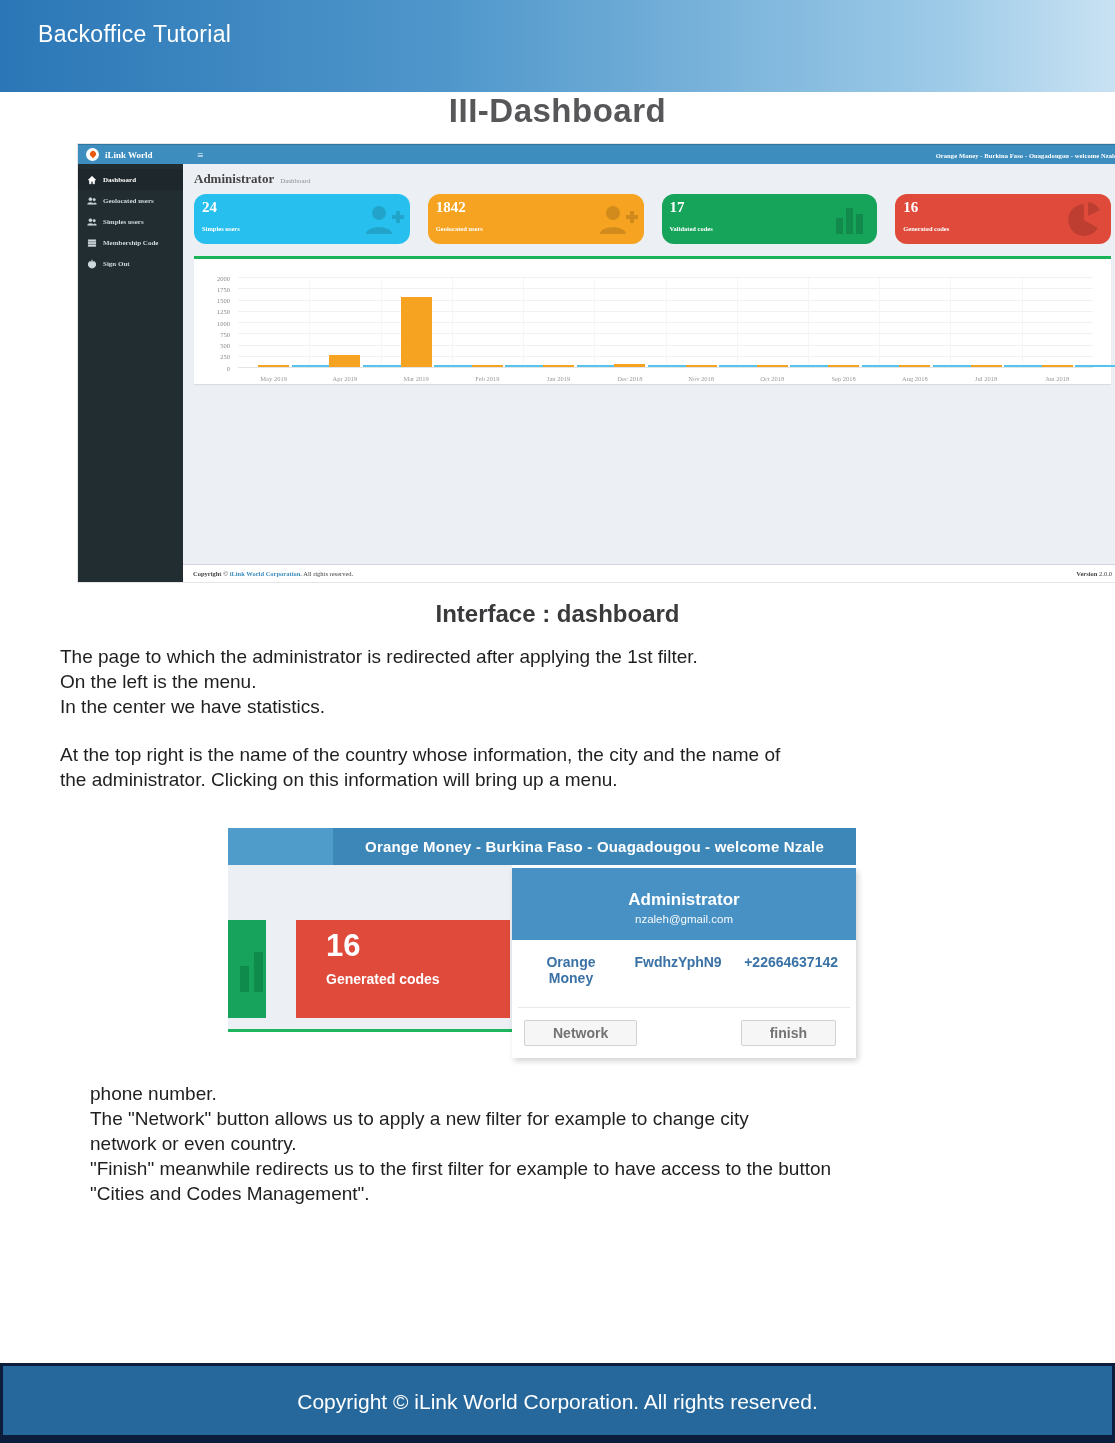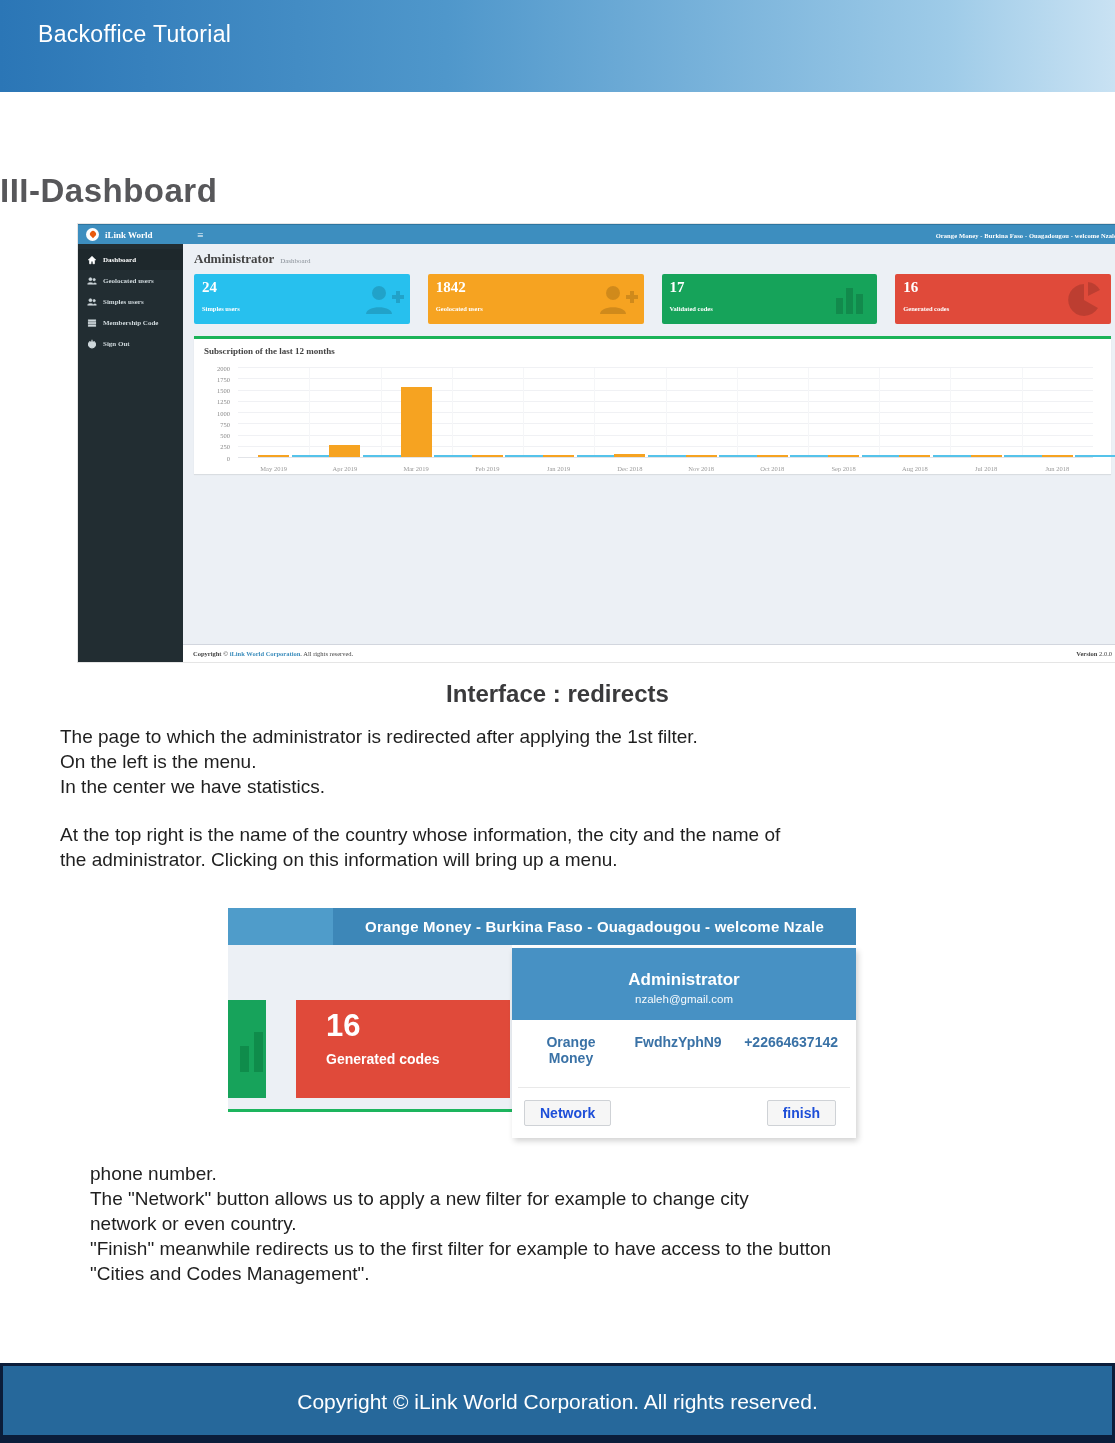--- a/index.html
+++ b/index.html
@@ -14,21 +14,21 @@
   
   .page-header {
     height:92px; width:100%;
     background:linear-gradient(90deg,#2b76b6 0%,#4f97cb 40%,#9ecbe8 85%,#c9e2f3 100%);
     color:#fff; padding:20px 0 0 38px;
   }
   .page-header div { font-size:23px; line-height:28px; letter-spacing:.3px; }
 
   
   .doc-title {
-    margin-top:80px; text-align:left;
+    text-align:center;
     font-size:33px; font-weight:bold; color:#57575a; letter-spacing:.5px;
   }
   .doc-caption {
     margin-top:18px; text-align:center;
     font-size:24px; font-weight:bold; color:#3a3a3c;
   }
   .para { font-size:19px; line-height:25px; color:#1f1f1f; }
   .para-1 { margin:16px 0 16px 60px; }
   .para-2 { margin:18px 0 0 90px; }
   .para .blank { height:23px; }
@@ -64,21 +64,21 @@
   }
   .side-item.active { background:#1e282c; color:#fff; }
   .sicon { width:10px; height:10px; display:inline-flex; }
   .sicon svg { width:10px; height:10px; fill:currentColor; stroke:currentColor; }
   .s1-main { flex:1; background:#ecf0f5; display:flex; flex-direction:column; min-width:0; }
   .s1-content { flex:1; padding:7px 11px 0 11px; display:flex; flex-direction:column; }
   .s1-heading { display:flex; align-items:baseline; gap:6px; }
   .s1-heading .h-main { font-size:13px; font-weight:bold; color:#444; }
   .s1-heading .h-sub { font-size:7px; color:#8a9199; }
   .cards-row { display:grid; grid-template-columns:repeat(4,1fr); gap:18px; margin-top:7px; }
-  .stat-card { height:50px; border-radius:2px; color:#fff; position:relative; padding:5px 8px; overflow:hidden; }
+  .stat-card { height:50px; border-radius:12px; color:#fff; position:relative; padding:5px 8px; overflow:hidden; }
   .card-num { font-size:15px; font-weight:bold; line-height:17px; }
   .card-label { font-size:6.5px; font-weight:bold; margin-top:9px; }
   .card-icon { position:absolute; right:6px; top:6px; width:40px; height:40px; opacity:.95; }
   .card-icon svg { width:100%; height:100%; fill:rgba(0,0,0,.16); }
 
   .chart-box {
     margin-top:12px; background:#fff; border-top:3px solid #1bb358;
     box-shadow:0 1px 1px rgba(0,0,0,.08); padding:7px 10px 2px 10px;
   }
   .chart-title { font-size:9px; font-weight:bold; color:#444; }
@@ -129,21 +129,21 @@
     display:flex; align-items:flex-start; padding:14px 18px 0 18px;
     color:#3a72a6; font-size:14px; font-weight:bold; height:67px;
   }
   .popup-row .net { width:82px; line-height:16px;text-align:center; }
   .popup-row .code { flex:1; text-align:center; }
   .popup-row .phone { text-align:right; }
   .popup-divider { border-top:1px solid #e9e9e9; margin:0 6px; }
   .popup-buttons { display:flex; justify-content:space-between; padding:12px 20px 0 12px; }
   .pbtn {
     background:#f6f6f6; border:1px solid #cfd2d6; border-radius:2px;
-    color:#1d4ed8; font-size:14px; font-weight:bold; padding:4px 15px;
+    color:#737373; font-size:14px; font-weight:bold; padding:4px 28px;
     font-family:inherit; cursor:pointer;
   }
 
   
   .page-footer {
     margin-top:auto; height:80px; width:100%;
     background:#26689b; border:3px solid #0b1d3a; border-bottom-width:8px;
     color:#fff; text-align:center; padding-top:24px; font-size:21px;
   }
 </style>
@@ -254,21 +254,20 @@
             <div class="stat-card" style="background: rgb(224, 74, 58);">
               <div class="card-num">16</div>
               <div class="card-label">Generated codes</div>
               <span class="card-icon"><svg viewBox="0 0 40 40">
                   <path d="M19 20 V4 A16 16 0 1 0 33 28 Z"></path>
                   <path d="M23 16 V2 A16 16 0 0 1 35 10 Z"></path>
                 </svg></span>
             </div>
           </div>
         <div class="chart-box">
-          <div class="chart-title">Subscription of the last 12 months</div>
           <div class="chart-area">
               <div class="ylab" style="bottom: 10.5px;">0</div>
               <div class="ylab" style="bottom: 21.75px;">250</div>
               <div class="ylab" style="bottom: 33px;">500</div>
               <div class="ylab" style="bottom: 44.25px;">750</div>
               <div class="ylab" style="bottom: 55.5px;">1000</div>
               <div class="ylab" style="bottom: 66.75px;">1250</div>
               <div class="ylab" style="bottom: 78px;">1500</div>
               <div class="ylab" style="bottom: 89.25px;">1750</div>
               <div class="ylab" style="bottom: 100.5px;">2000</div>
@@ -341,21 +340,21 @@
         </span>
         <span>
           <b>Version</b>
           <span>2.0.0</span>
         </span>
       </div>
     </div>
   </div>
 </section>
 
-<h2 class="doc-caption">Interface : redirects</h2>
+<h2 class="doc-caption">Interface : dashboard</h2>
 <div class="para para-1">
   <div>The page to which the administrator is redirected after applying the 1st filter.</div>
   <div>On the left is the menu.</div>
   <div>In the center we have statistics.</div>
   <div class="blank"></div>
   <div>At the top right is the name of the country whose information, the city and the name of</div>
   <div> the administrator. Clicking on this information will bring up a menu.</div>
 </div>
 
 <section class="shot2">

